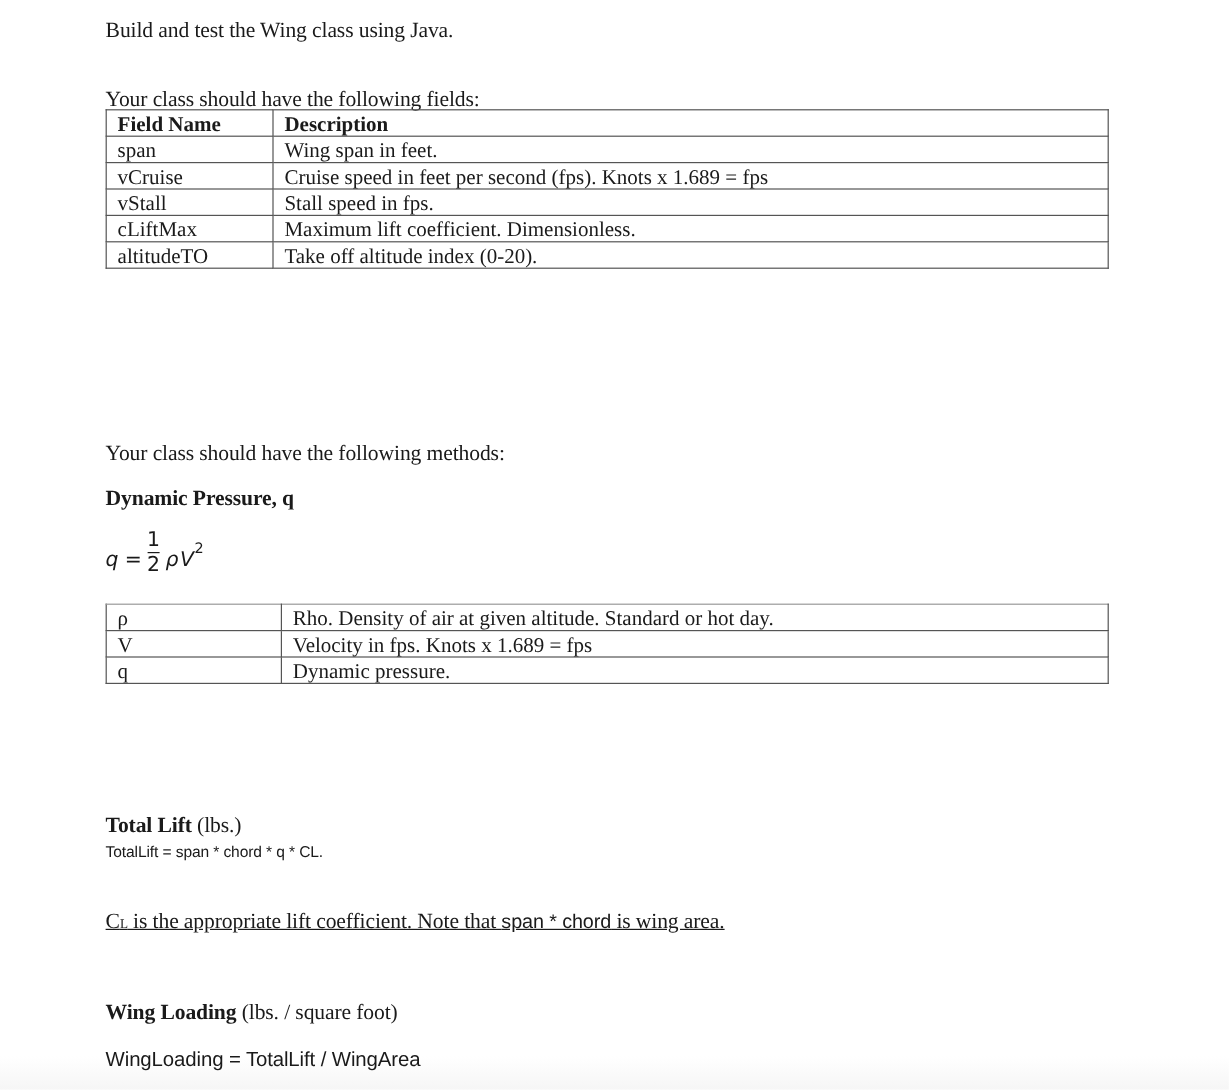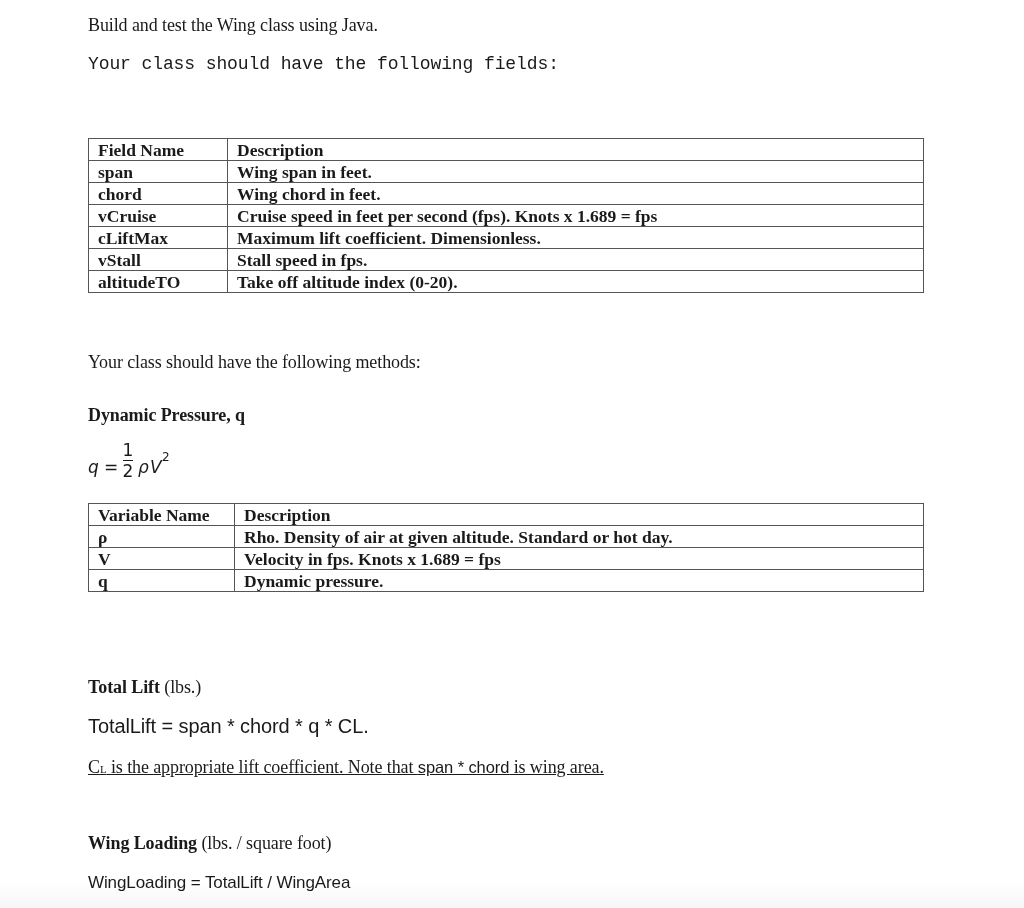--- a/index.html
+++ b/index.html
@@ -36,21 +36,20 @@
     border-collapse: collapse;
     font-size: 17.5px;
     line-height: 20px;
   }
   table.doc-table td {
     border: 1px solid #555;
     padding: 1px 9px 0 9px;
     height: 20px;
     vertical-align: top;
     white-space: nowrap;
-    font-weight: bold;
   }
   table.doc-table tr.head td { font-weight: bold; }
   table.doc-table tr.row td { border-top-color: #999; }
 
   
   .formula {
     position: absolute;
     left: 88px;
     top: 440px;
     height: 50px;
@@ -69,60 +68,56 @@
   .formula .sup { position: absolute; left: 74px; top: 10px; font-size: 12px; }
 
   .sub { font-size: 11px; vertical-align: baseline; }
 </style>
 </head>
 <body>
 
 <div>
 
   <div class="para serif" style="top:14px;text-align:center;">Build and test the Wing class using Java.</div>
-  <div class="para serif" style="top:53px;font-family:Liberation Mono, monospace;">Your class should have the following fields:</div>
+  <div class="para serif" style="top:71px;">Your class should have the following fields:</div>
 
-  <table class="doc-table serif" style="top:91px;margin-top:47px;">
+  <table class="doc-table serif" style="top:91px;">
     <colgroup>
         <col style="width:139px">
         <col>
       </colgroup>
     <tbody>
         <tr class="head">
       <td>Field Name</td>
       <td>Description</td>
     </tr>
     <tr class="row">
       <td>span</td>
       <td>Wing span in feet.</td>
     </tr>
     <tr class="row">
-      <td>chord</td>
-      <td>Wing chord in feet.</td>
-    </tr>
-    <tr class="row">
       <td>vCruise</td>
       <td>Cruise speed in feet per second (fps).  Knots x 1.689 = fps</td>
     </tr>
     <tr class="row">
+      <td>vStall</td>
+      <td>Stall speed in fps.</td>
+    </tr>
+    <tr class="row">
       <td>cLiftMax</td>
       <td>Maximum lift coefficient. Dimensionless.</td>
-    </tr>
-    <tr class="row">
-      <td>vStall</td>
-      <td>Stall speed in fps.</td>
     </tr>
     <tr class="row">
       <td>altitudeTO</td>
       <td>Take off altitude index (0-20).</td>
     </tr>
   </tbody>
     </table>
 
-  <div class="para serif" style="top:351px;">Your class should have the following methods:</div>
+  <div class="para serif" style="top:366px;">Your class should have the following methods:</div>
 
   <div class="para serif bold" style="top:404px;">Dynamic Pressure, q</div>
 
   <div class="formula">
     <span class="q">q</span>
     <span class="eq">=</span>
     <span class="frac">
       <span class="num">1</span>
       <span class="bar"></span>
       <span class="den">2</span>
@@ -131,44 +126,40 @@
     <span class="v">V</span>
     <span class="sup">2</span>
   </div>
 
   <table class="doc-table serif" style="top:503px;">
     <colgroup>
         <col style="width:146px">
         <col>
       </colgroup>
     <tbody>
-        <tr class="head">
-      <td>Variable Name</td>
-      <td>Description</td>
-    </tr>
     <tr class="row">
       <td>ρ</td>
       <td>Rho. Density of air at given altitude. Standard or hot day.</td>
     </tr>
     <tr class="row">
       <td>V</td>
       <td>Velocity in fps. Knots x 1.689 = fps</td>
     </tr>
     <tr class="row">
       <td>q</td>
       <td>Dynamic pressure.</td>
     </tr>
   </tbody>
     </table>
 
   <div class="para serif" style="top:676px;">
     <span class="bold">Total Lift</span><span> (lbs.)</span>
   </div>
 
-  <div class="para sans" style="top:715px; font-size:20px;">TotalLift = span * chord * q * CL.</div>
+  <div class="para sans" style="top:699px; font-size:13px;">TotalLift = span * chord * q * CL.</div>
 
   <div class="para serif" style="top:756px;text-decoration:underline;">
     <span>C</span><span class="sub">L</span><span> is the appropriate lift coefficient. Note that </span><span class="sans" style="font-size:16.5px;">span * chord</span><span> is wing area.</span>
   </div>
 
   <div class="para serif" style="top:832px;">
     <span class="bold">Wing Loading</span><span> (lbs. / square foot)</span>
   </div>
 
   <div class="para sans" style="top:872px; font-size:17px;">WingLoading = TotalLift / WingArea</div>

